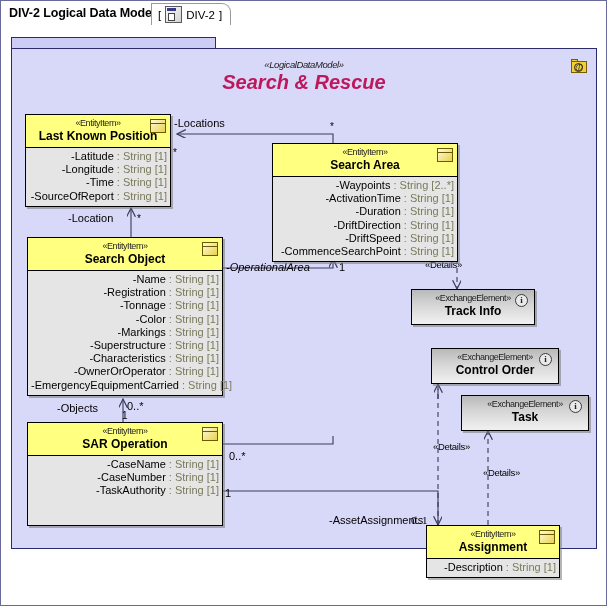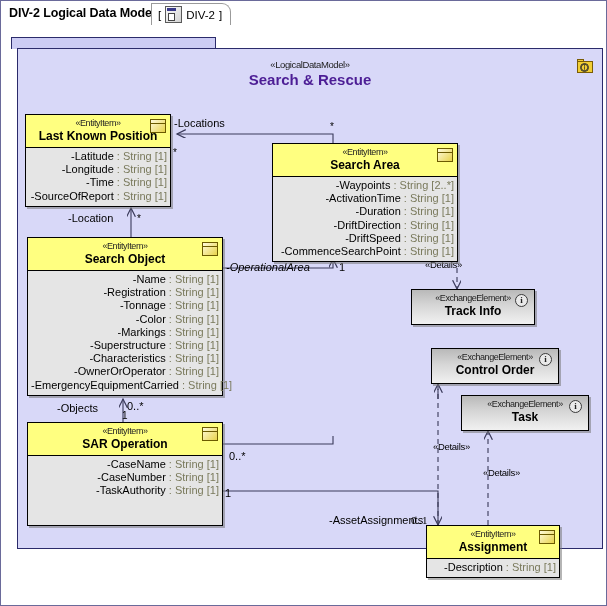--- a/index.html
+++ b/index.html
@@ -81,41 +81,42 @@
     width: 205px; height: 12px;
     background: #ccccf4;
     border: 1px solid #2b2b6b;
     border-bottom: none;
     box-sizing: border-box;
   }
 
   
   .package {
     position: absolute;
-    left: 16px; top: 47px;
+    left: 10px; top: 47px;
     width: 586px; height: 501px;
     background: #d8d8f8;
     border: 1px solid #2b2b6b;
     box-sizing: border-box;
+    font-style: italic;
   }
   .pkg-stereo {
     position: absolute;
     left: 0; right: 0; top: 10px;
     text-align: center;
     font-size: 9.5px;
     color: #222;
     letter-spacing: -0.4px;
   }
   .pkg-title {
     position: absolute;
     left: 0; right: 0; top: 22px;
     text-align: center;
-    font-size: 15px;
+    font-size: 20px;
     font-weight: bold;
-    color: #4c1d95;
+    color: #be185d;
   }
   .pkg-icon {
     position: absolute;
     right: 8px; top: 10px;
     width: 17px; height: 15px;
   }
   .pkg-icon .folder {
     position: absolute;
     left: 0; top: 2px;
     width: 16px; height: 12px;

